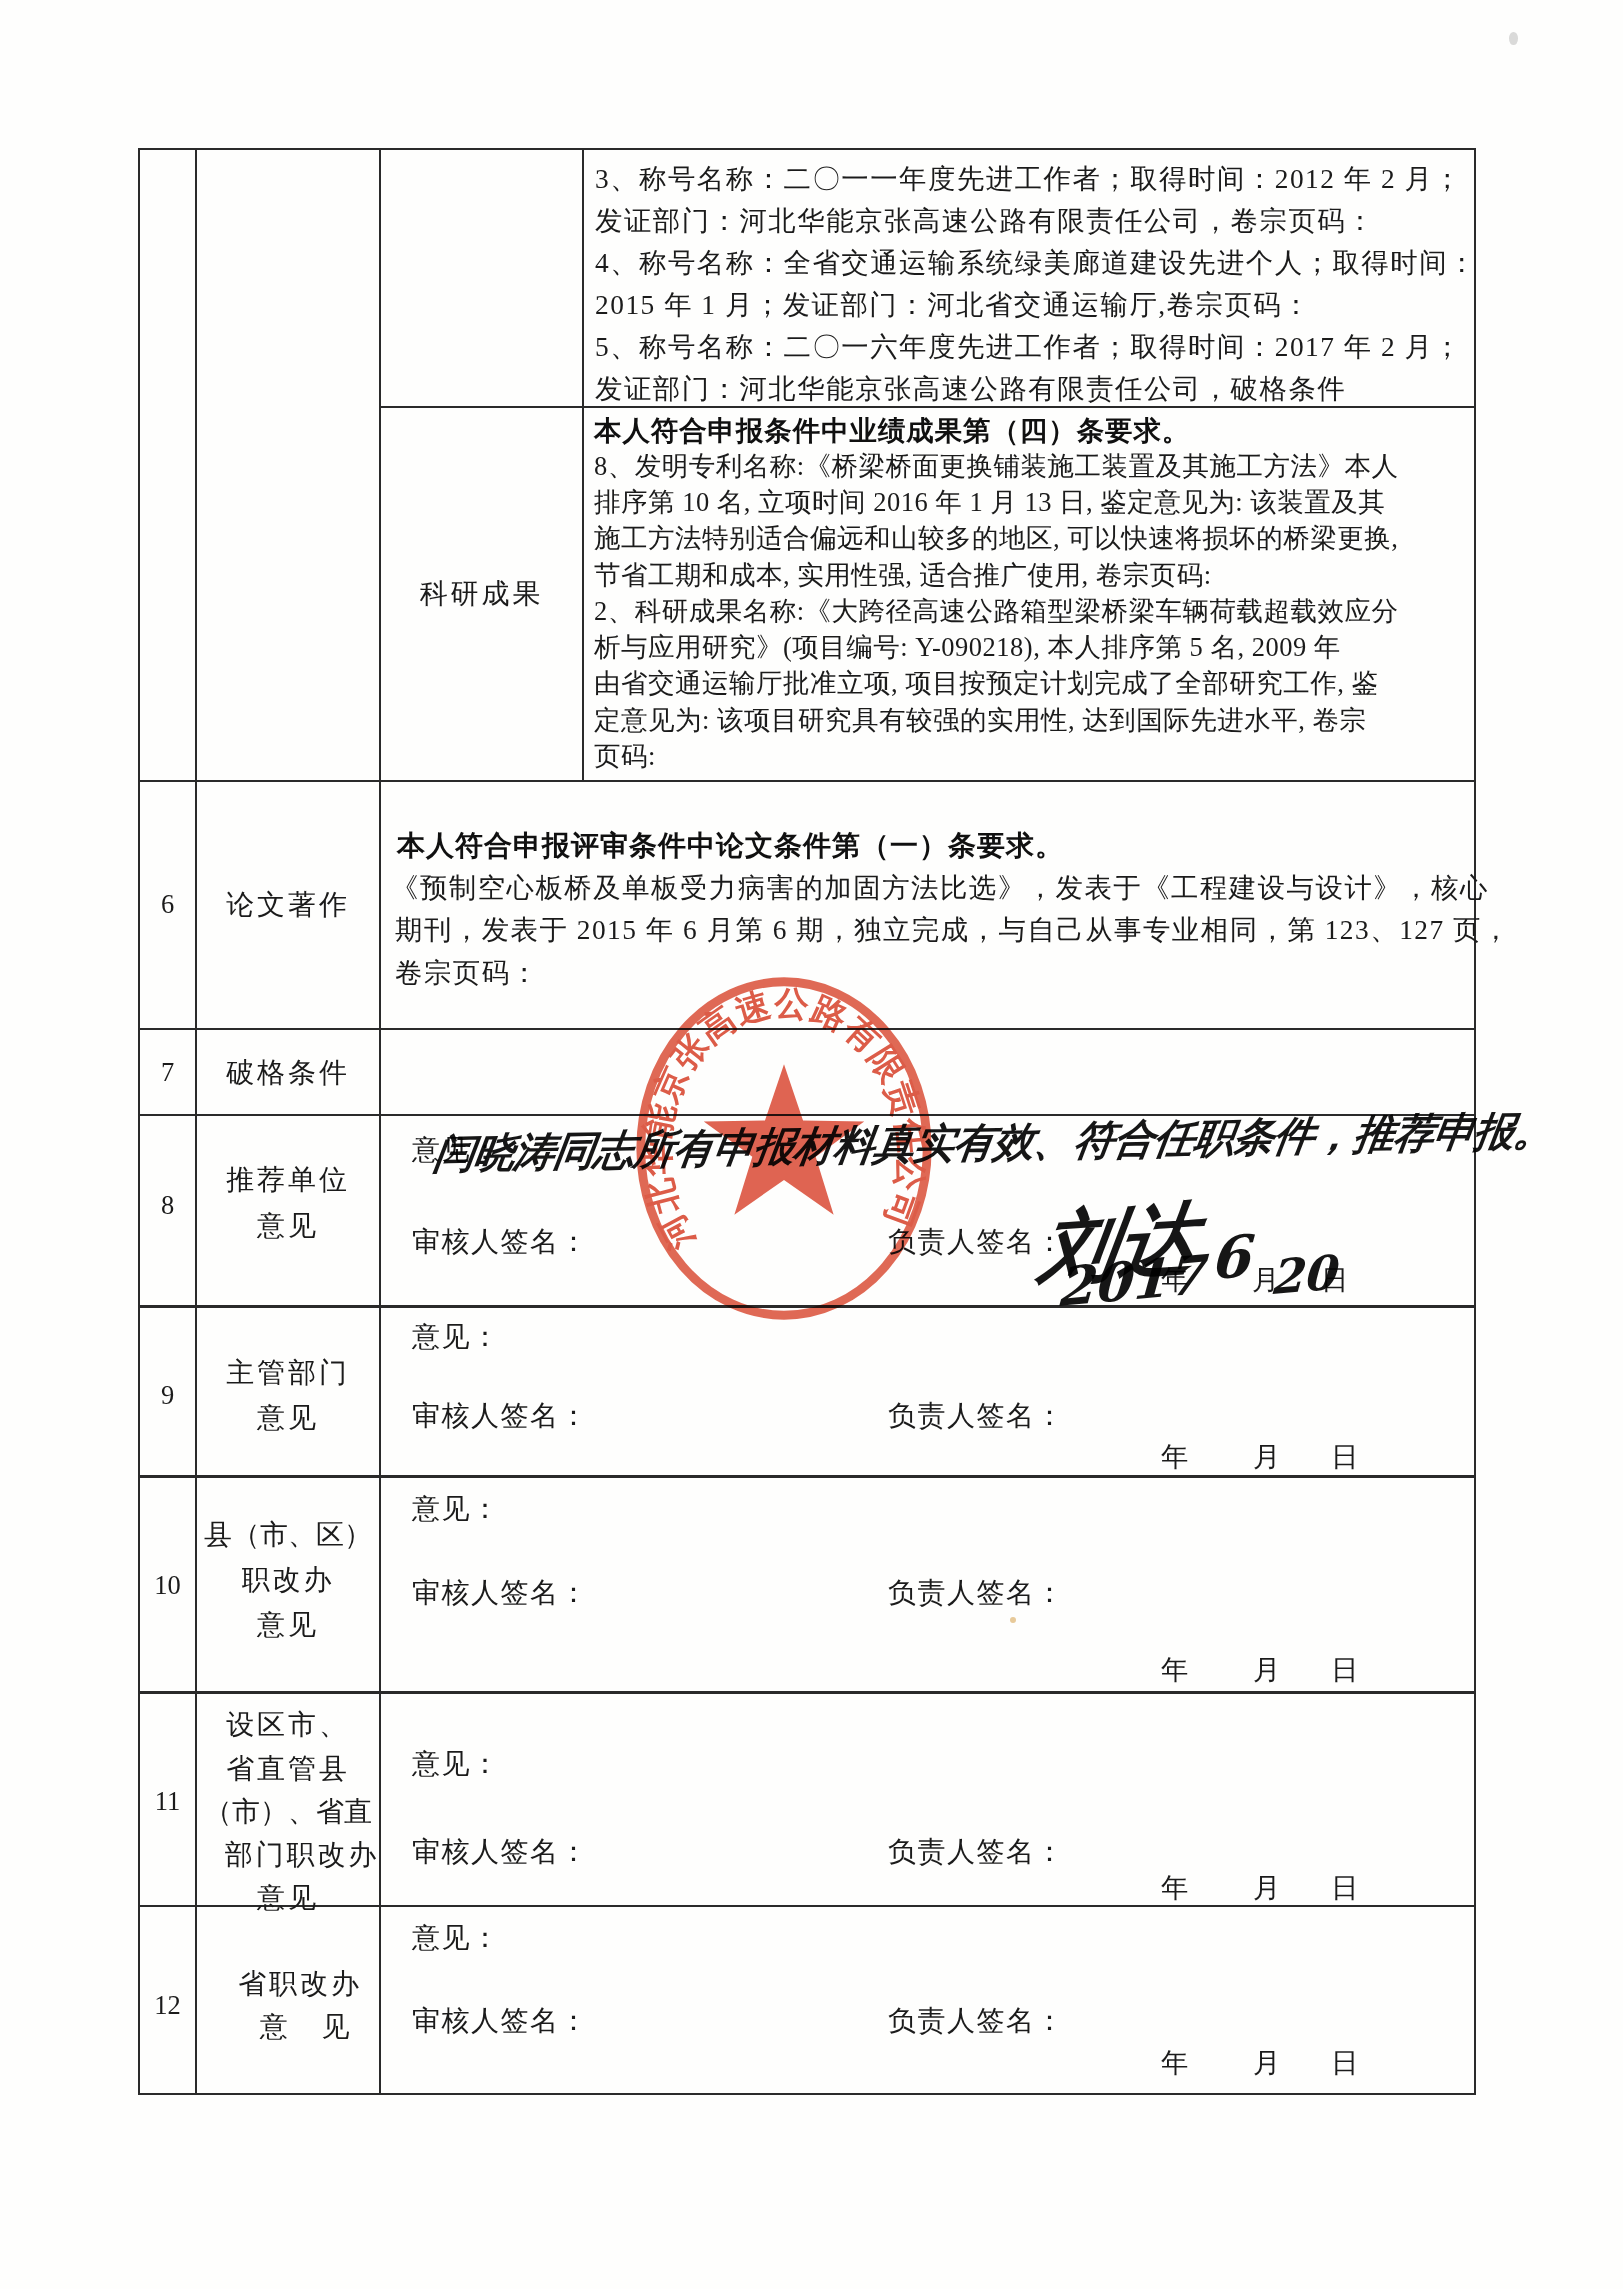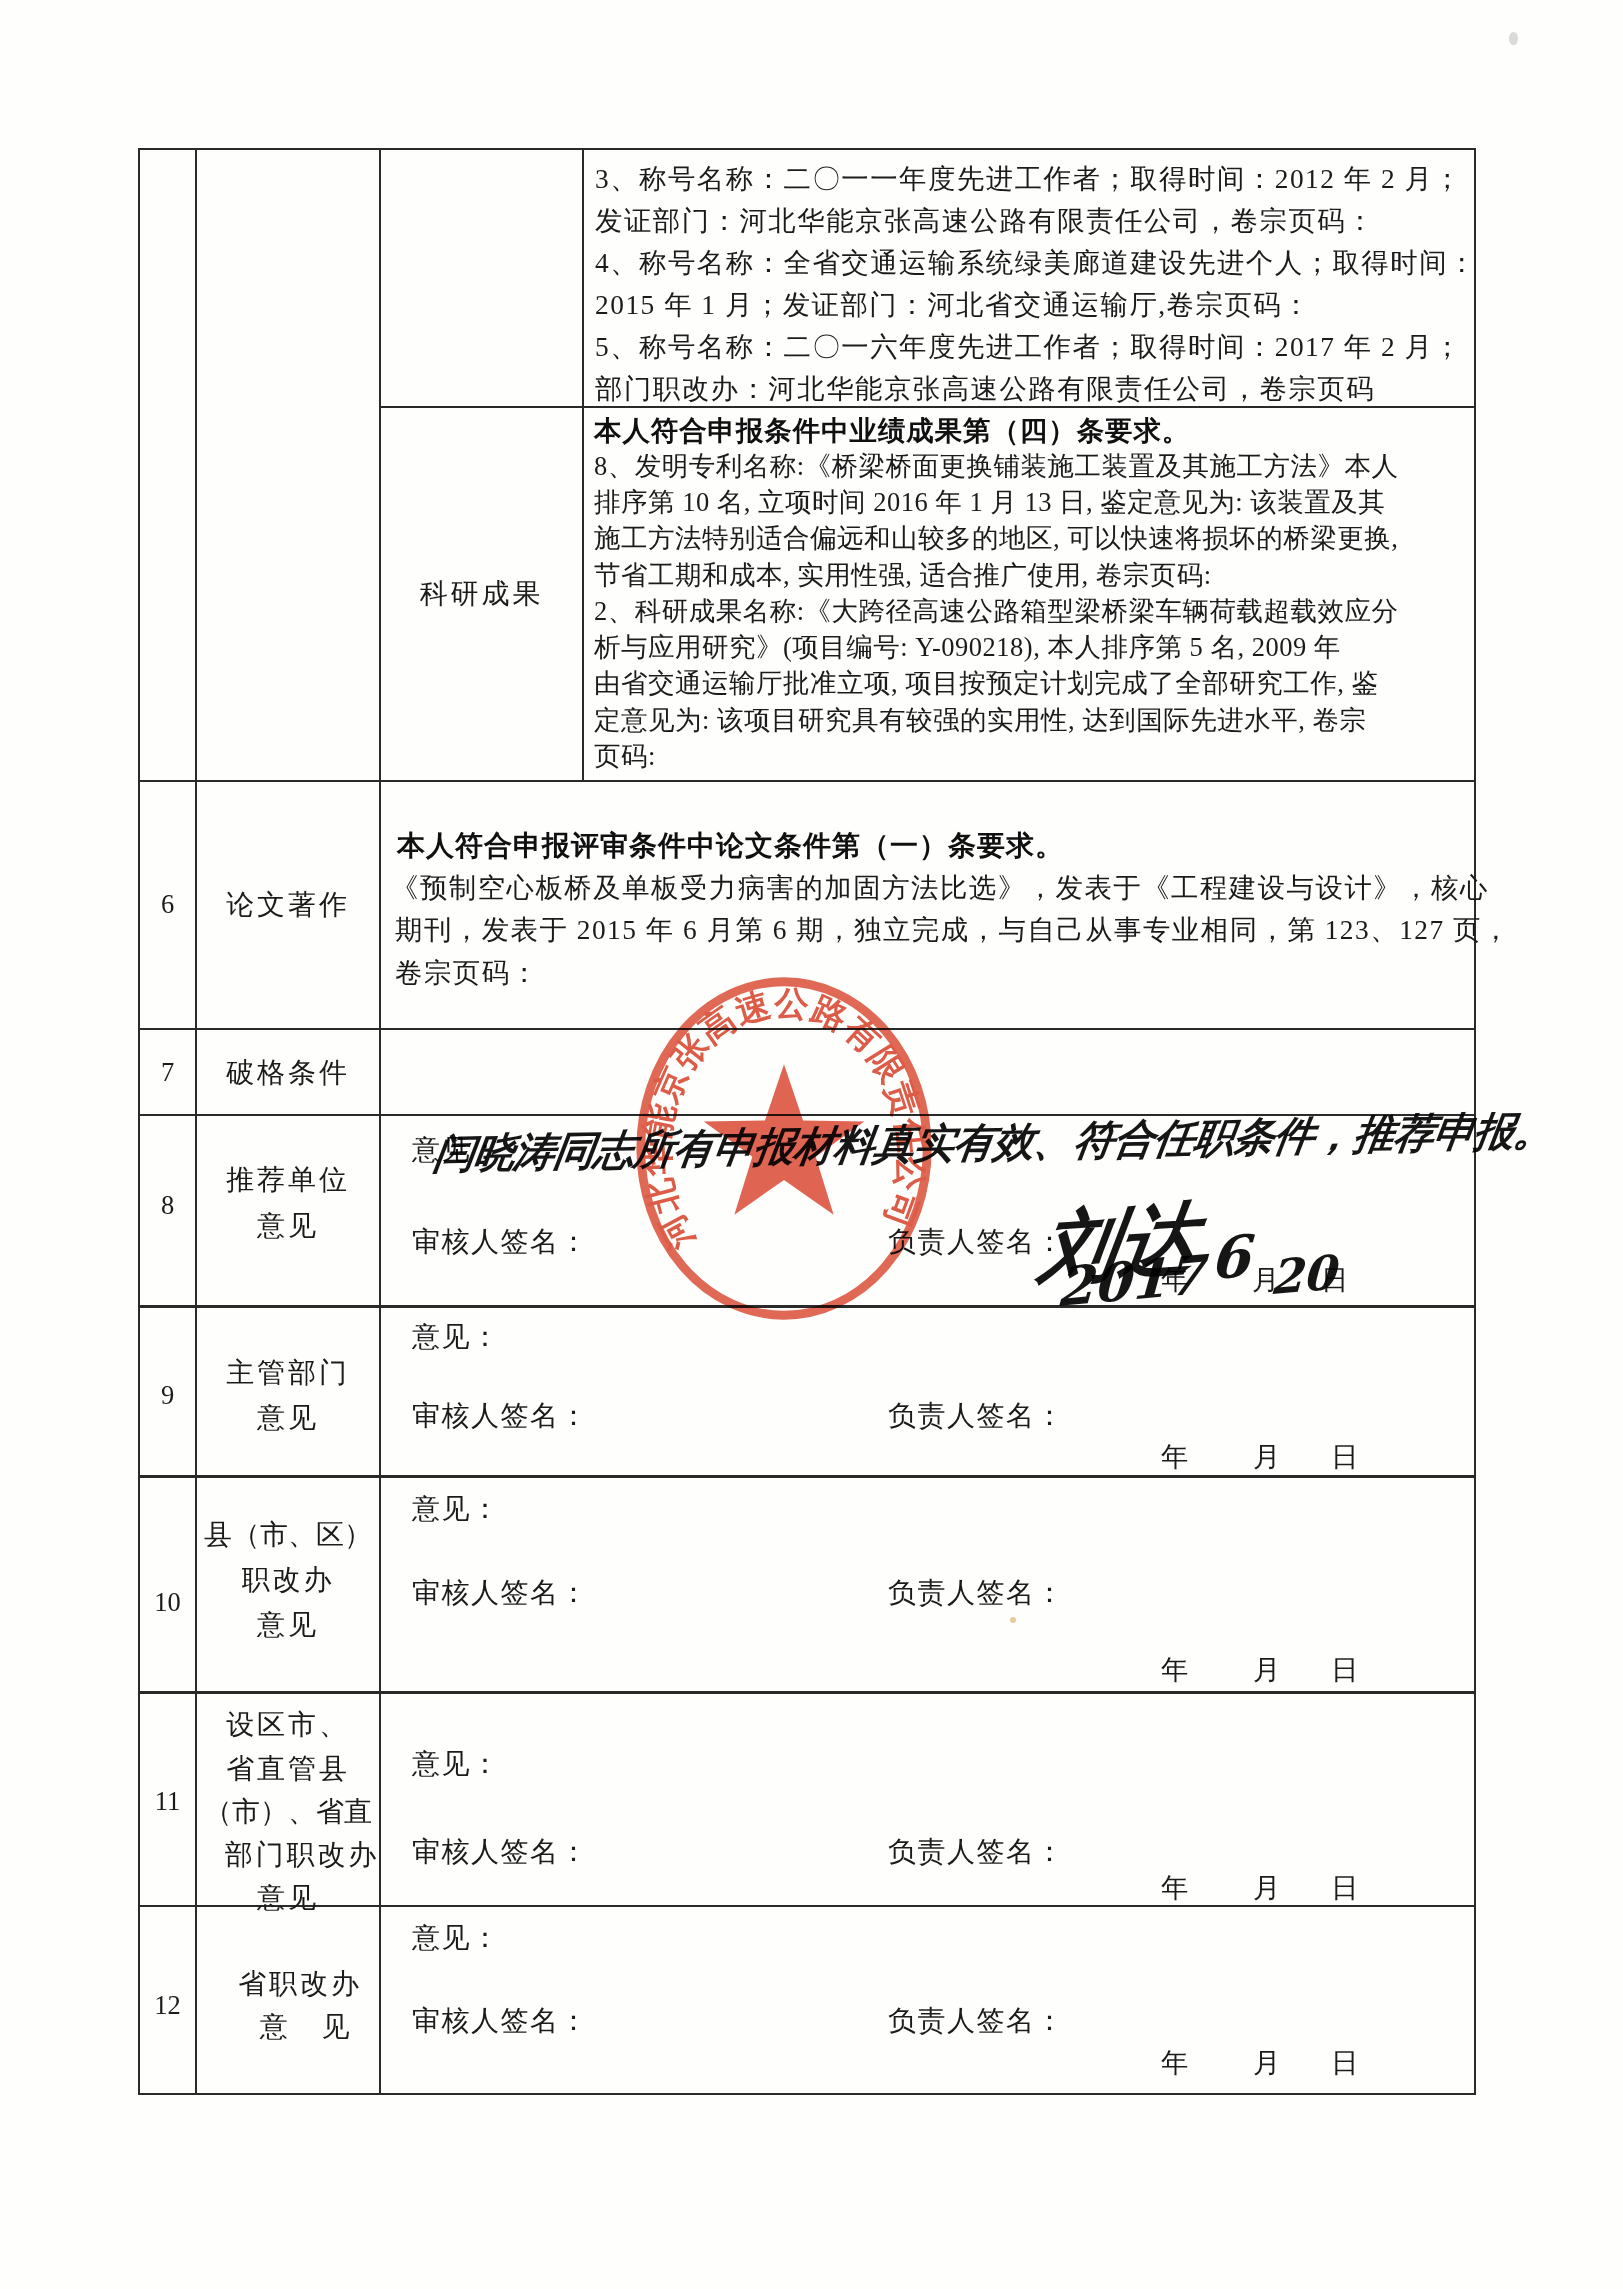--- a/index.html
+++ b/index.html
@@ -57,21 +57,21 @@
     <div class="hline heavy" style="left:139px;top:1691px;width:1336px;"></div>
     <div class="hline" style="left:139px;top:1905px;width:1336px;"></div>
   </div>
 
   <div>
     <div class="txt" style="left:595px;top:163px;">3、称号名称：二〇一一年度先进工作者；取得时间：2012 年 2 月；</div>
     <div class="txt" style="left:595px;top:205px;">发证部门：河北华能京张高速公路有限责任公司，卷宗页码：</div>
     <div class="txt" style="left:595px;top:247px;">4、称号名称：全省交通运输系统绿美廊道建设先进个人；取得时间：</div>
     <div class="txt" style="left:595px;top:289px;">2015 年 1 月；发证部门：河北省交通运输厅,卷宗页码：</div>
     <div class="txt" style="left:595px;top:331px;">5、称号名称：二〇一六年度先进工作者；取得时间：2017 年 2 月；</div>
-    <div class="txt" style="left:595px;top:373px;">部门职改办：河北华能京张高速公路有限责任公司，卷宗页码</div>
+    <div class="txt" style="left:595px;top:373px;">发证部门：河北华能京张高速公路有限责任公司，破格条件</div>
   </div>
 
   <div>
     <div class="cellcenter rowlabel" style="left:380px;top:407px;width:203px;height:374px;">科研成果</div>
     <div class="txt bold" style="left:594px;top:415px;">本人符合申报条件中业绩成果第（四）条要求。</div>
     <div class="txt dense" style="left:594px;top:451px;">8、发明专利名称:《桥梁桥面更换铺装施工装置及其施工方法》本人</div>
     <div class="txt dense" style="left:594px;top:487px;">排序第 10 名, 立项时间 2016 年 1 月 13 日, 鉴定意见为: 该装置及其</div>
     <div class="txt dense" style="left:594px;top:523px;">施工方法特别适合偏远和山较多的地区, 可以快速将损坏的桥梁更换,</div>
     <div class="txt dense" style="left:594px;top:560px;">节省工期和成本, 实用性强, 适合推广使用, 卷宗页码:</div>
     <div class="txt dense" style="left:594px;top:596px;">2、科研成果名称:《大跨径高速公路箱型梁桥梁车辆荷载超载效应分</div>
@@ -119,21 +119,21 @@
     <div class="cellcenter rowlabel" style="left:196px;top:1400px;width:184px;height:35px;">意见</div>
     <div class="txt" style="left:412px;top:1320px;font-size:28px;">意见：</div>
     <div class="txt" style="left:412px;top:1399px;font-size:28px;">审核人签名：</div>
     <div class="txt" style="left:888px;top:1399px;font-size:28px;">负责人签名：</div>
     <div class="txt" style="left:1161px;top:1441px;">年</div>
     <div class="txt" style="left:1253px;top:1441px;">月</div>
     <div class="txt" style="left:1331px;top:1441px;">日</div>
   </div>
 
   <div>
-    <div class="cellcenter rownum" style="left:139px;top:1568px;width:57px;height:35px;margin-top:17px;">10</div>
+    <div class="cellcenter rownum" style="left:139px;top:1568px;width:57px;height:35px;">10</div>
     <div class="cellcenter rowlabel" style="left:196px;top:1517px;width:184px;height:35px;letter-spacing:0;">县（市、区）</div>
     <div class="cellcenter rowlabel" style="left:196px;top:1562px;width:184px;height:35px;">职改办</div>
     <div class="cellcenter rowlabel" style="left:196px;top:1607px;width:184px;height:35px;">意见</div>
     <div class="txt" style="left:412px;top:1492px;font-size:28px;">意见：</div>
     <div class="txt" style="left:412px;top:1576px;font-size:28px;">审核人签名：</div>
     <div class="txt" style="left:888px;top:1576px;font-size:28px;">负责人签名：</div>
     <div class="txt" style="left:1161px;top:1654px;">年</div>
     <div class="txt" style="left:1253px;top:1654px;">月</div>
     <div class="txt" style="left:1331px;top:1654px;">日</div>
   </div>

